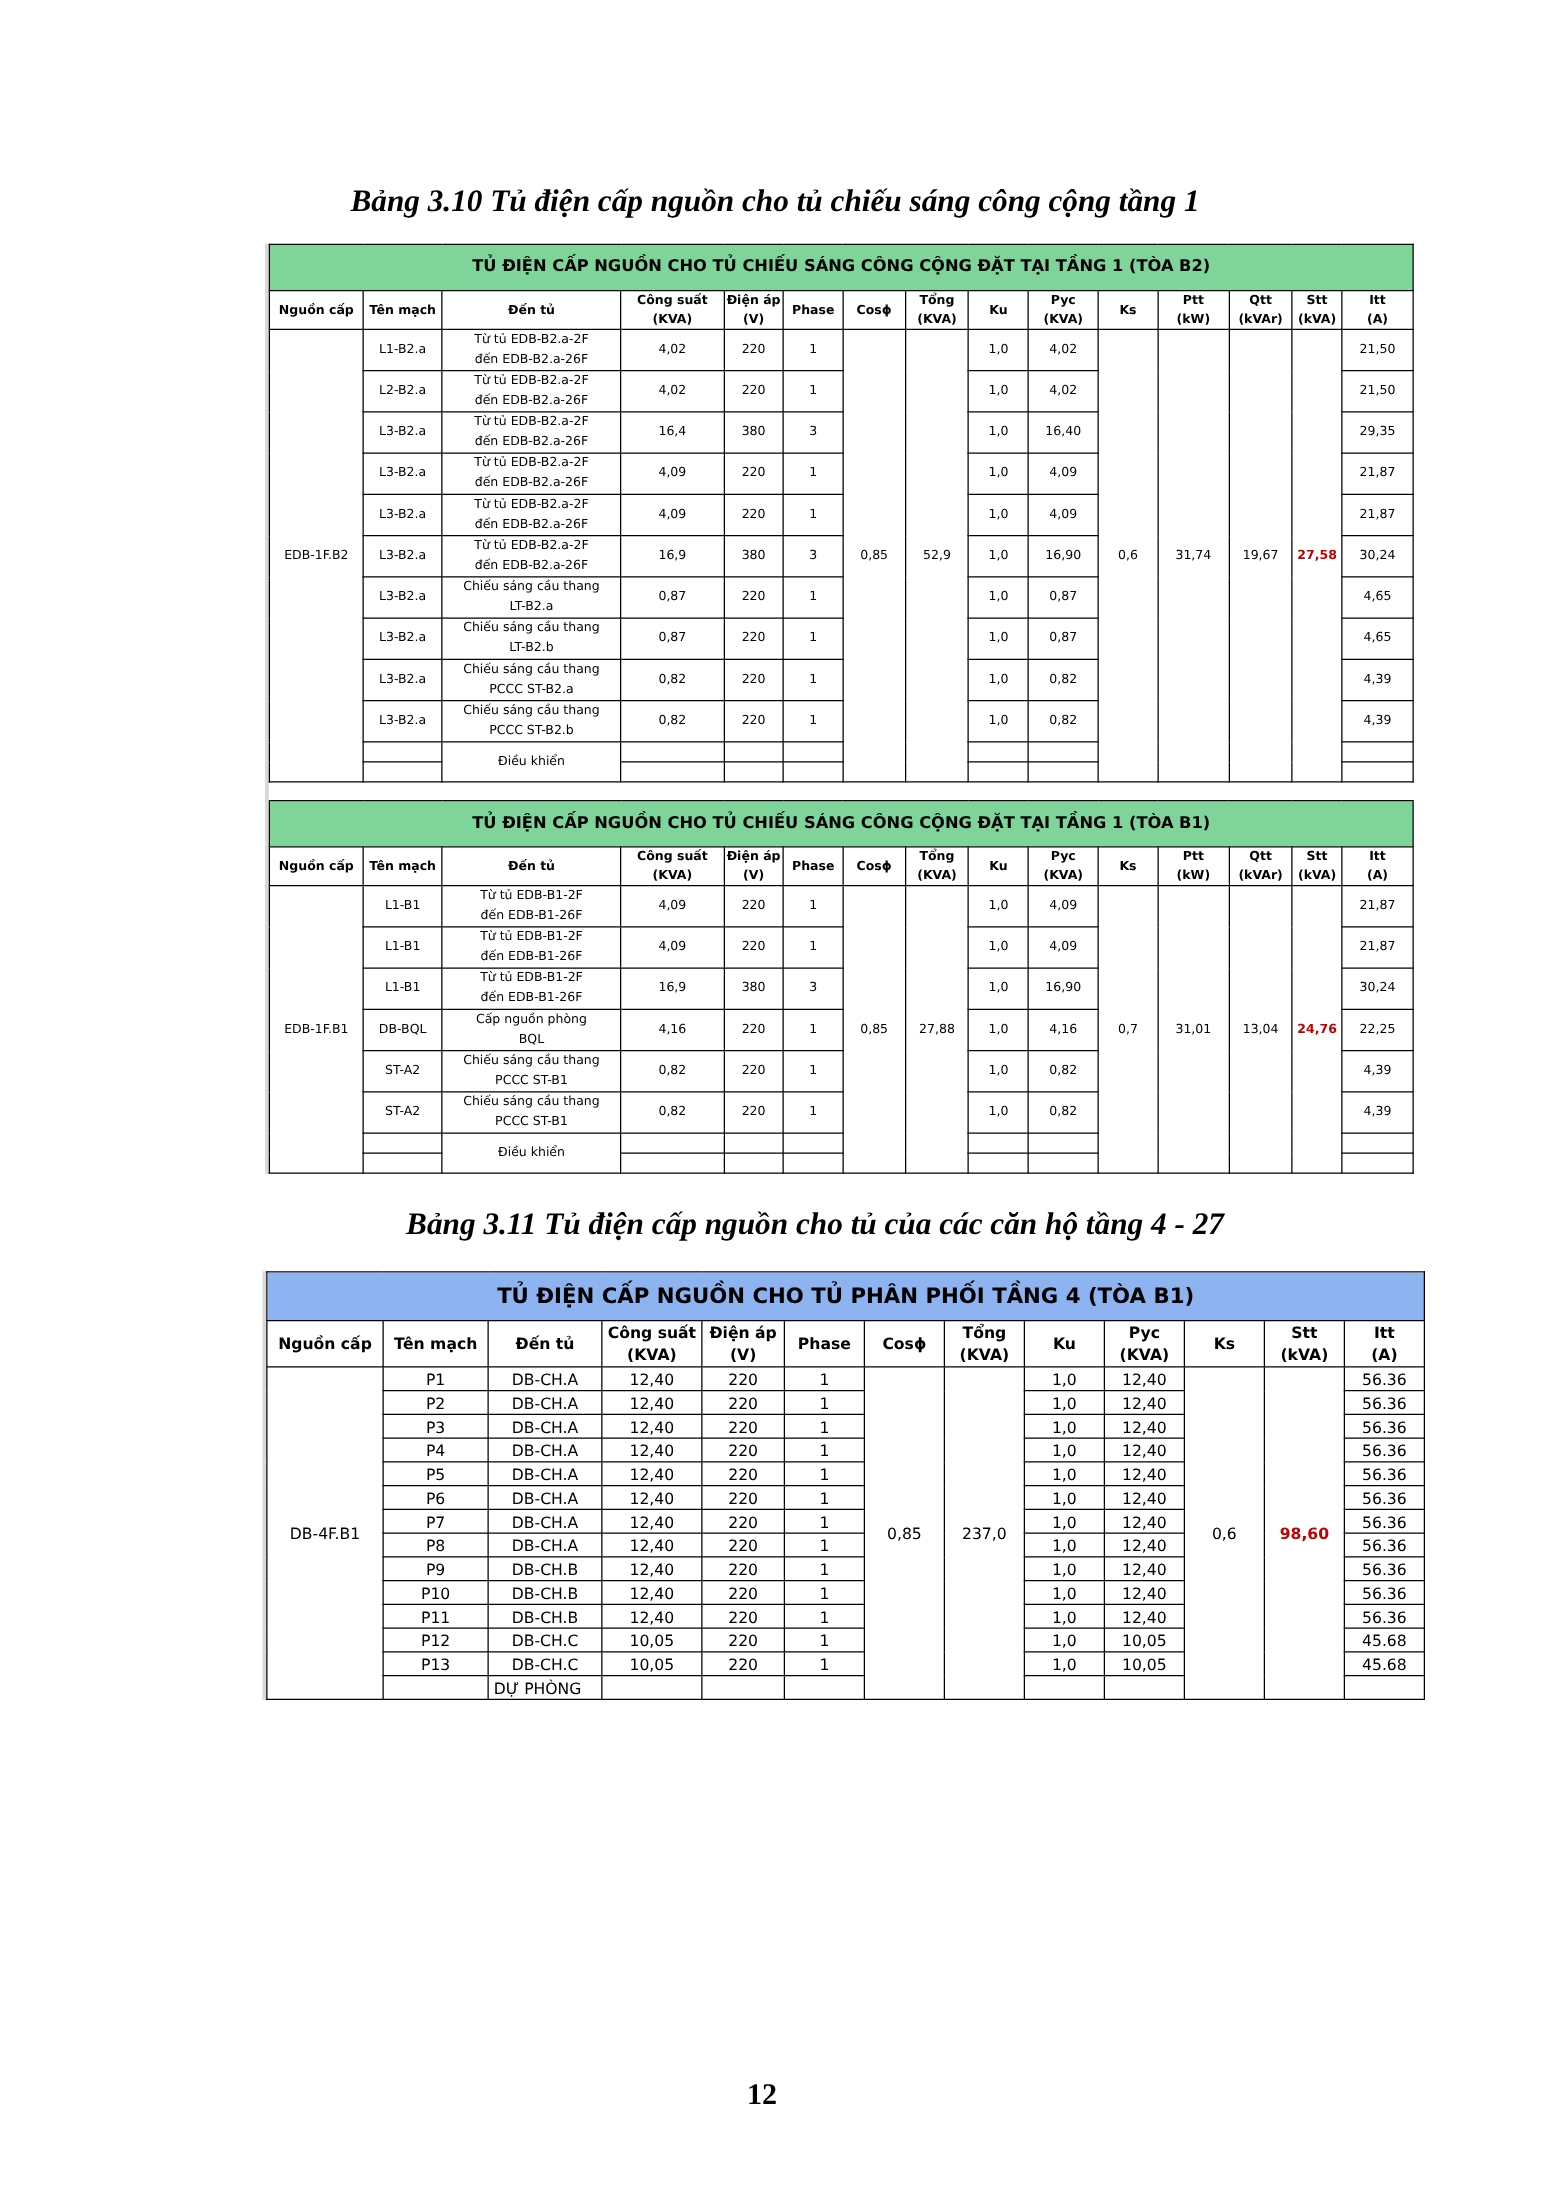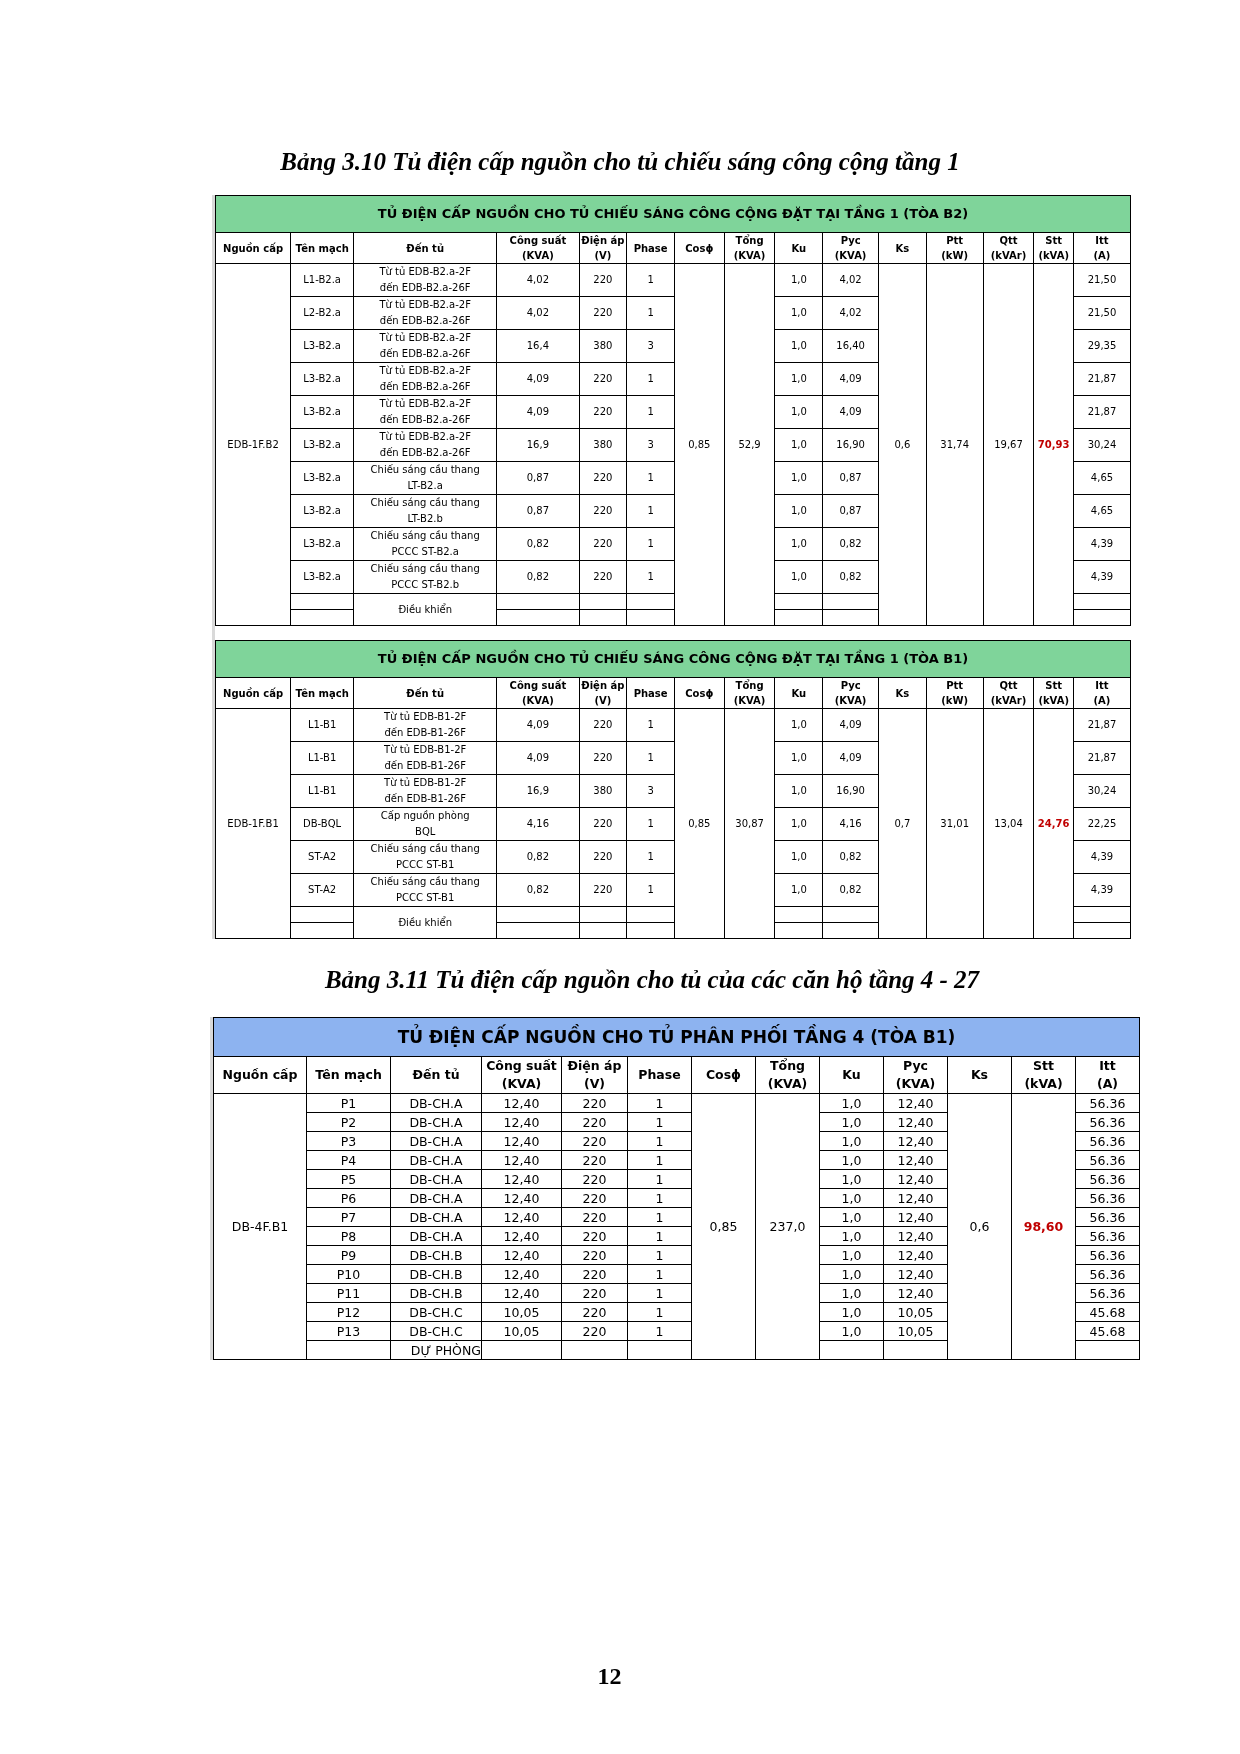--- a/index.html
+++ b/index.html
@@ -73,21 +73,21 @@
           <td>4,02</td>
           <td>220</td>
           <td>1</td>
           <td rowspan="12">0,85</td>
           <td rowspan="12">52,9</td>
           <td>1,0</td>
           <td>4,02</td>
           <td rowspan="12">0,6</td>
           <td rowspan="12">31,74</td>
           <td rowspan="12">19,67</td>
-          <td rowspan="12" class="red">70,93</td>
+          <td rowspan="12" class="red">27,58</td>
           <td>21,50</td>
         </tr>
         <tr class="dr">
           <td>L2-B2.a</td>
           <td class="wrap"><span>Từ tủ EDB-B2.a-2F</span><br><span>đến EDB-B2.a-26F</span></td>
           <td>4,02</td>
           <td>220</td>
           <td>1</td>
           <td>1,0</td>
           <td>4,02</td>
@@ -216,21 +216,21 @@
     <th><span>Itt</span><br><span>(A)</span></th>
   </tr>
         <tr class="dr">
           <td rowspan="8">EDB-1F.B1</td>
           <td>L1-B1</td>
           <td class="wrap"><span>Từ tủ EDB-B1-2F</span><br><span>đến EDB-B1-26F</span></td>
           <td>4,09</td>
           <td>220</td>
           <td>1</td>
           <td rowspan="8">0,85</td>
-          <td rowspan="8">30,87</td>
+          <td rowspan="8">27,88</td>
           <td>1,0</td>
           <td>4,09</td>
           <td rowspan="8">0,7</td>
           <td rowspan="8">31,01</td>
           <td rowspan="8">13,04</td>
           <td rowspan="8" class="red">24,76</td>
           <td>21,87</td>
         </tr>
         <tr class="dr">
           <td>L1-B1</td>
@@ -473,21 +473,21 @@
           <td>DB-CH.C</td>
           <td>10,05</td>
           <td>220</td>
           <td>1</td>
           <td>1,0</td>
           <td>10,05</td>
           <td>45.68</td>
         </tr>
         <tr class="dr">
     <td></td>
-    <td style="text-align:right;padding-left:4px;margin-left:45px;">DỰ PHÒNG</td>
+    <td style="text-align:left;padding-left:4px;margin-left:45px;">DỰ PHÒNG</td>
     <td></td>
           <td></td>
           <td></td>
           <td></td>
           <td></td>
           <td></td>
         </tr>
       </tbody>
 </table>
 </div>

